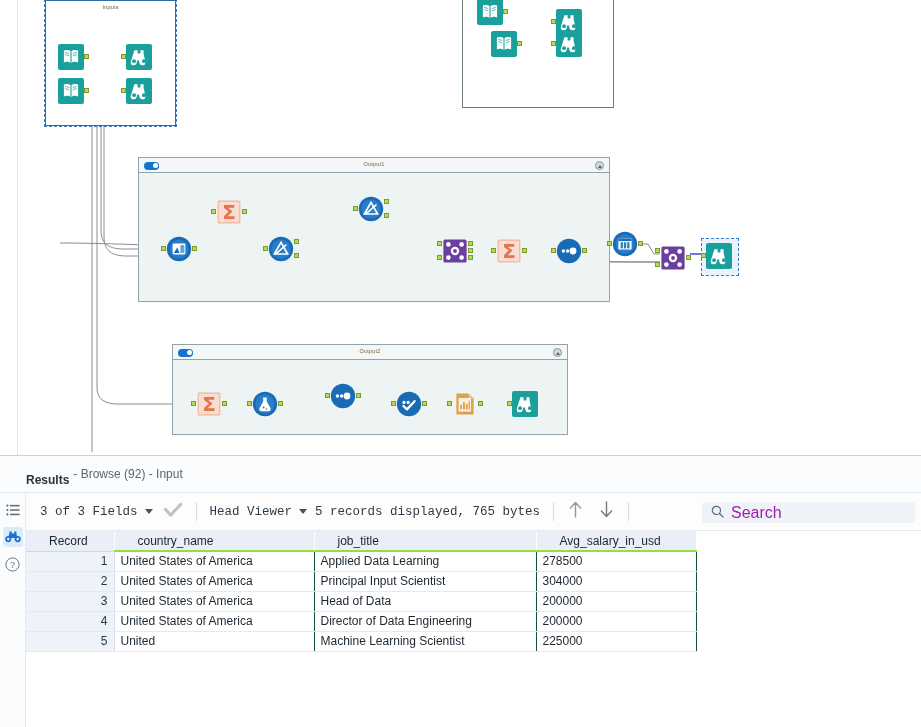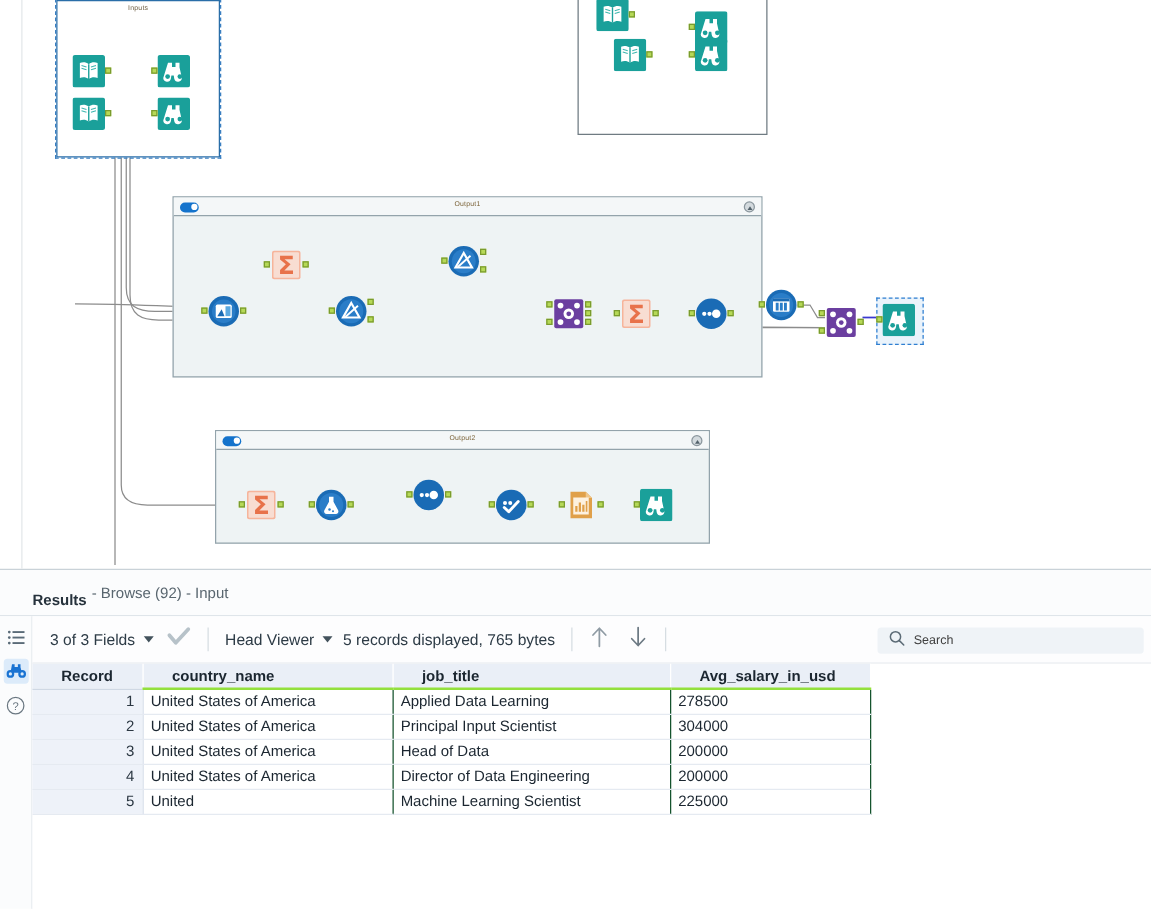--- a/index.html
+++ b/index.html
@@ -144,40 +144,40 @@
     width:20px; height:20px; border-radius:3px;
     display:flex; align-items:center; justify-content:center;
   }
   .sb-btn.active { background:#dcebfa; }
 
   #results-toolbar {
     position:absolute; left:26px; top:37px; width:895px; height:38px;
     background:#fdfdfe; border-bottom:1px solid #e6eaee;
     display:flex; align-items:center; gap:0px; padding-left:14px;
   }
-  .tb-txt { font-size:12.5px; color:#2d3b46; }
+  .tb-txt { font-size:12.5px; color:#2d3b46;font-family:Liberation Mono, monospace; }
   .tb-caret {
     width:0; height:0; margin:0 8px 0 7px;
     border-left:4px solid transparent; border-right:4px solid transparent;
     border-top:5px solid #43525c;
   }
   .tb-sep { width:1px; height:19px; background:#d6dde2; margin:0 13px; }
   .tb-check { margin-left:2px; }
   .tb-search {
     position:absolute; left:676px; top:9px; width:213px; height:21px;
     background:#eff3f7; border-radius:3px; display:flex; align-items:center;
     padding-left:9px; gap:7px;
   }
-  .tb-search .ph { font-size:10px; color:#404040; }
+  .tb-search .ph { font-size:16px; color:#a21caf; }
 
   
   #grid { position:absolute; left:26px; top:75px; width:895px; height:197px; background:#fff; }
   table { border-collapse:collapse; font-size:12px; }
   thead th {
-    background:#eaeff7; color:#1b2630; font-weight:bold;
+    background:#eaeff7; color:#1b2630; font-weight:normal;
     text-align:left; padding:3px 6px 2px 23px; height:20px;
     border-right:1px solid #ffffff;
     border-bottom:2px solid #93e03d;
     white-space:nowrap;
   }
   thead th.rec { border-bottom:1px solid #cfd8e4; text-align:left; }
   tbody td {
     padding:2px 6px; height:20px; color:#1b2630;
     border-bottom:1px solid #e5eaf1; border-right:1px solid #14532d;
     background:#ffffff; white-space:nowrap;

